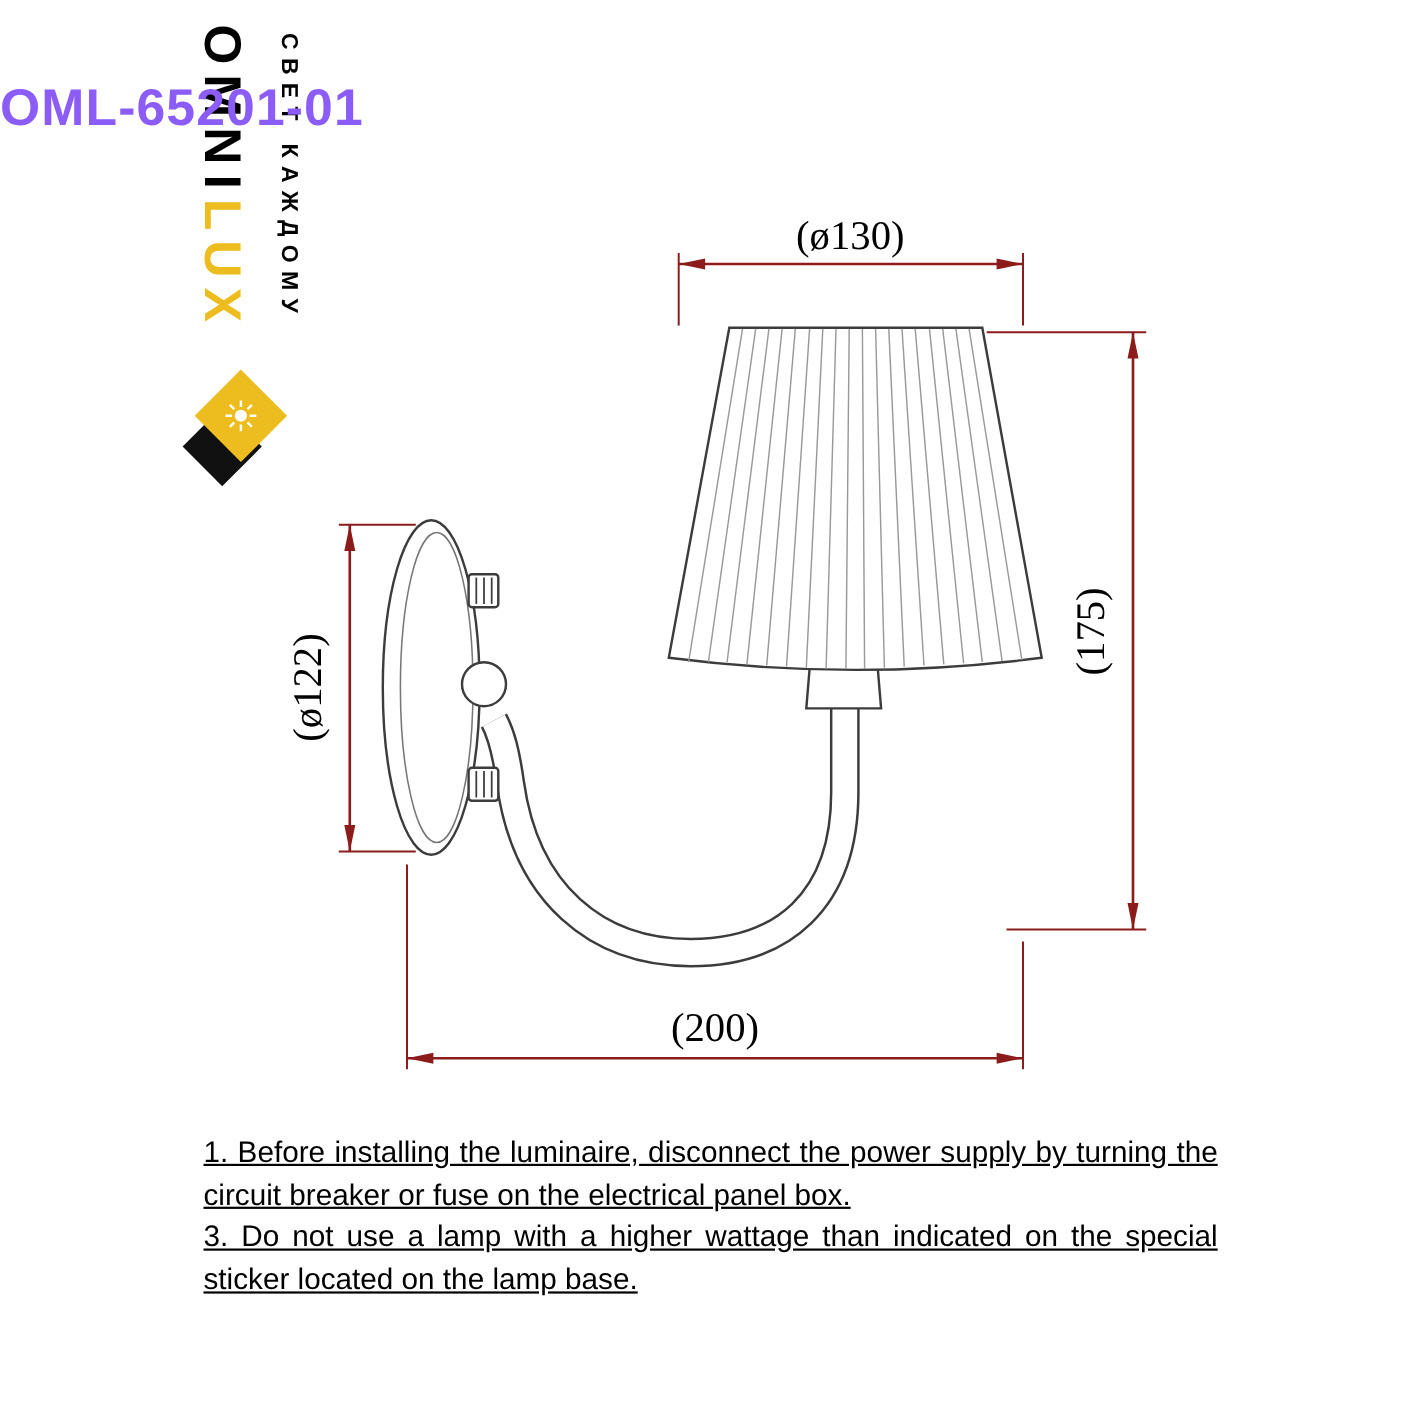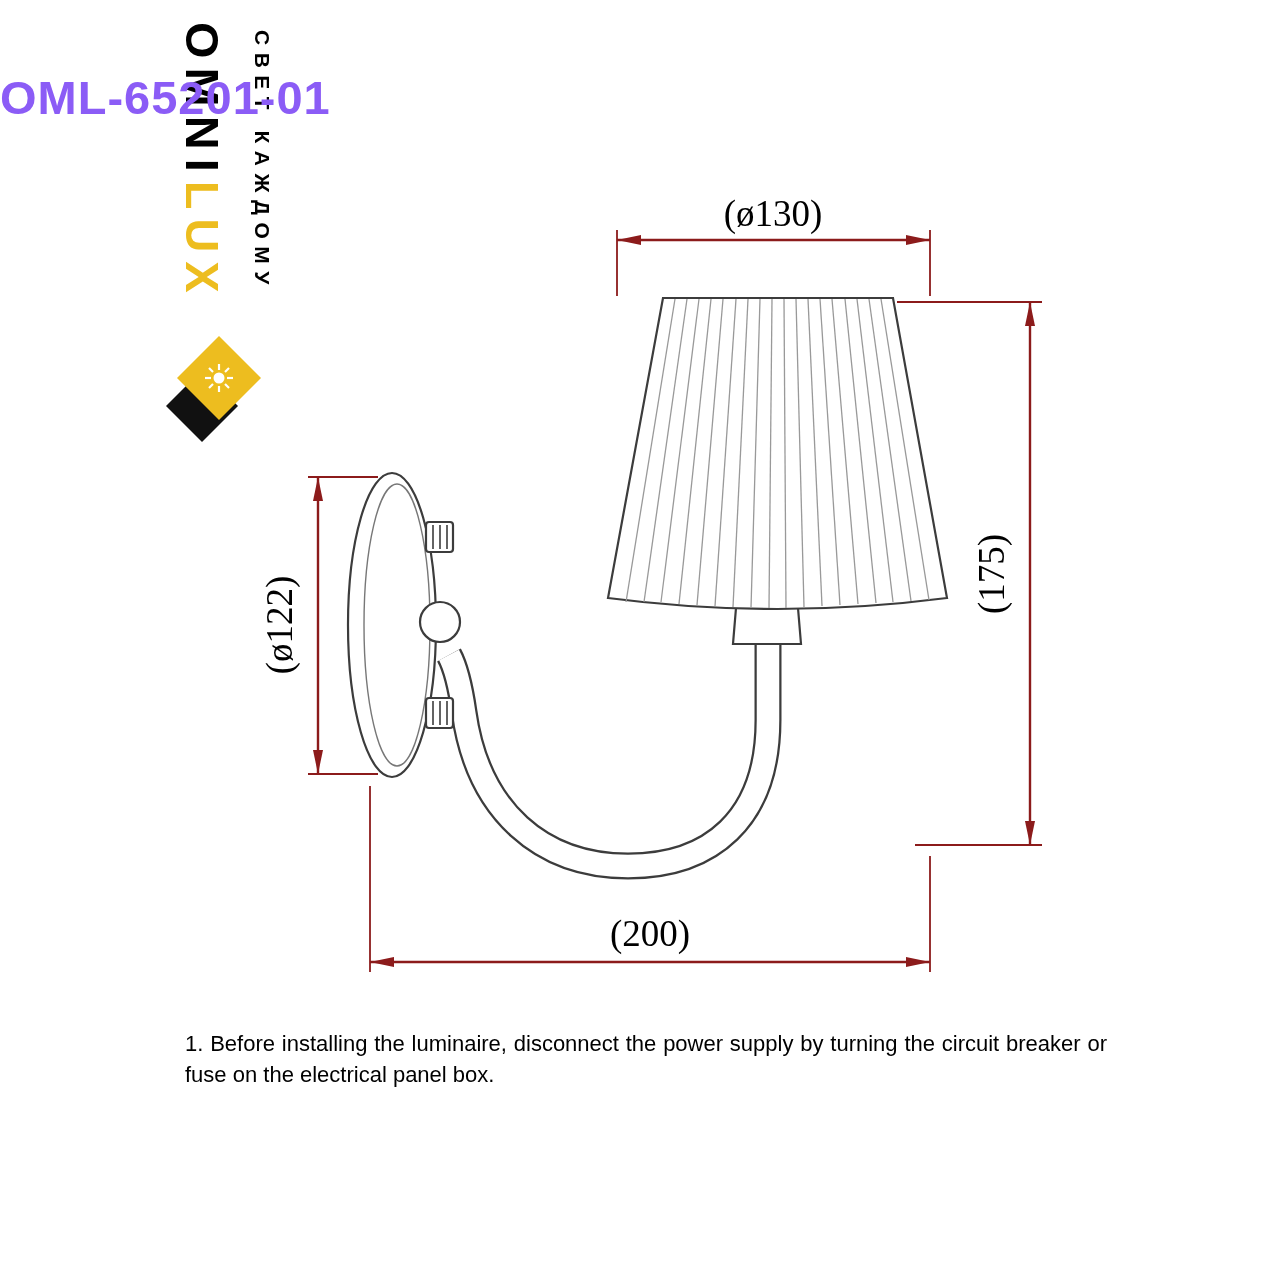--- a/index.html
+++ b/index.html
@@ -10,21 +10,21 @@
   .drawing { position:absolute; left:0; top:0; }
   .title { position:absolute; top:70px; left:0; width:100%; 
            font-size:47px; font-weight:bold; color:#8b5cf6; letter-spacing:1px; }
   .logo-text { position:absolute; left:230px; top:22px; transform-origin:0 0; transform:rotate(90deg);
                font-weight:bold; font-size:47px; letter-spacing:9px; white-space:nowrap; color:#000; }
   .logo-text .gold { color:var(--gold); }
   .logo-tagline { position:absolute; left:274px; top:30px; transform-origin:0 0; transform:rotate(90deg);
                   font-weight:bold; font-size:21px; letter-spacing:7.5px; white-space:nowrap; color:#000; }
   .logo-icon { position:absolute; left:162px; top:326px; }
   .instructions { position:absolute; left:185px; top:1028px; width:922px;
-                  font-size:22px; line-height:1.43; color:#000; }
+                  font-size:27px; line-height:1.43; color:#000;text-decoration:underline; }
   .instructions p { text-align:justify; }
   text.dim-text { font-family:"Liberation Serif",serif; font-size:37px; fill:#000; }
   .ink { fill:#fff; stroke:#3c3c3c; stroke-width:2.2; }
   .inner-rim { fill:none; stroke:#777; stroke-width:1.4; }
   .pleat { stroke:#999; stroke-width:1.3; }
   .tube-outer { fill:none; stroke:#3c3c3c; stroke-width:27; }
   .tube-inner { fill:none; stroke:#fff; stroke-width:22.5; }
   .dim-line { stroke:var(--dim); stroke-width:2.4; fill:none; }
   .dim-ext { stroke:var(--dim); stroke-width:1.8; }
   .dim-arrow { fill:var(--dim); }
@@ -134,15 +134,16 @@
       <line x1="63" y1="58" x2="67" y2="62"></line>
       <line x1="47" y1="62" x2="51" y2="58"></line>
       <line x1="63" y1="46" x2="67" y2="42"></line>
     </g>
   </svg>
 
   <h1 class="title">OML-65201-01</h1>
 
   <div class="instructions">
     <p>1. Before installing the luminaire, disconnect the power supply by turning the circuit breaker or fuse on the electrical panel box.</p>
+    <p>3. Do not use a lamp with a higher wattage than indicated on the special sticker located on the lamp base.</p>
   </div>
 
 </div>
 
 </body></html>

